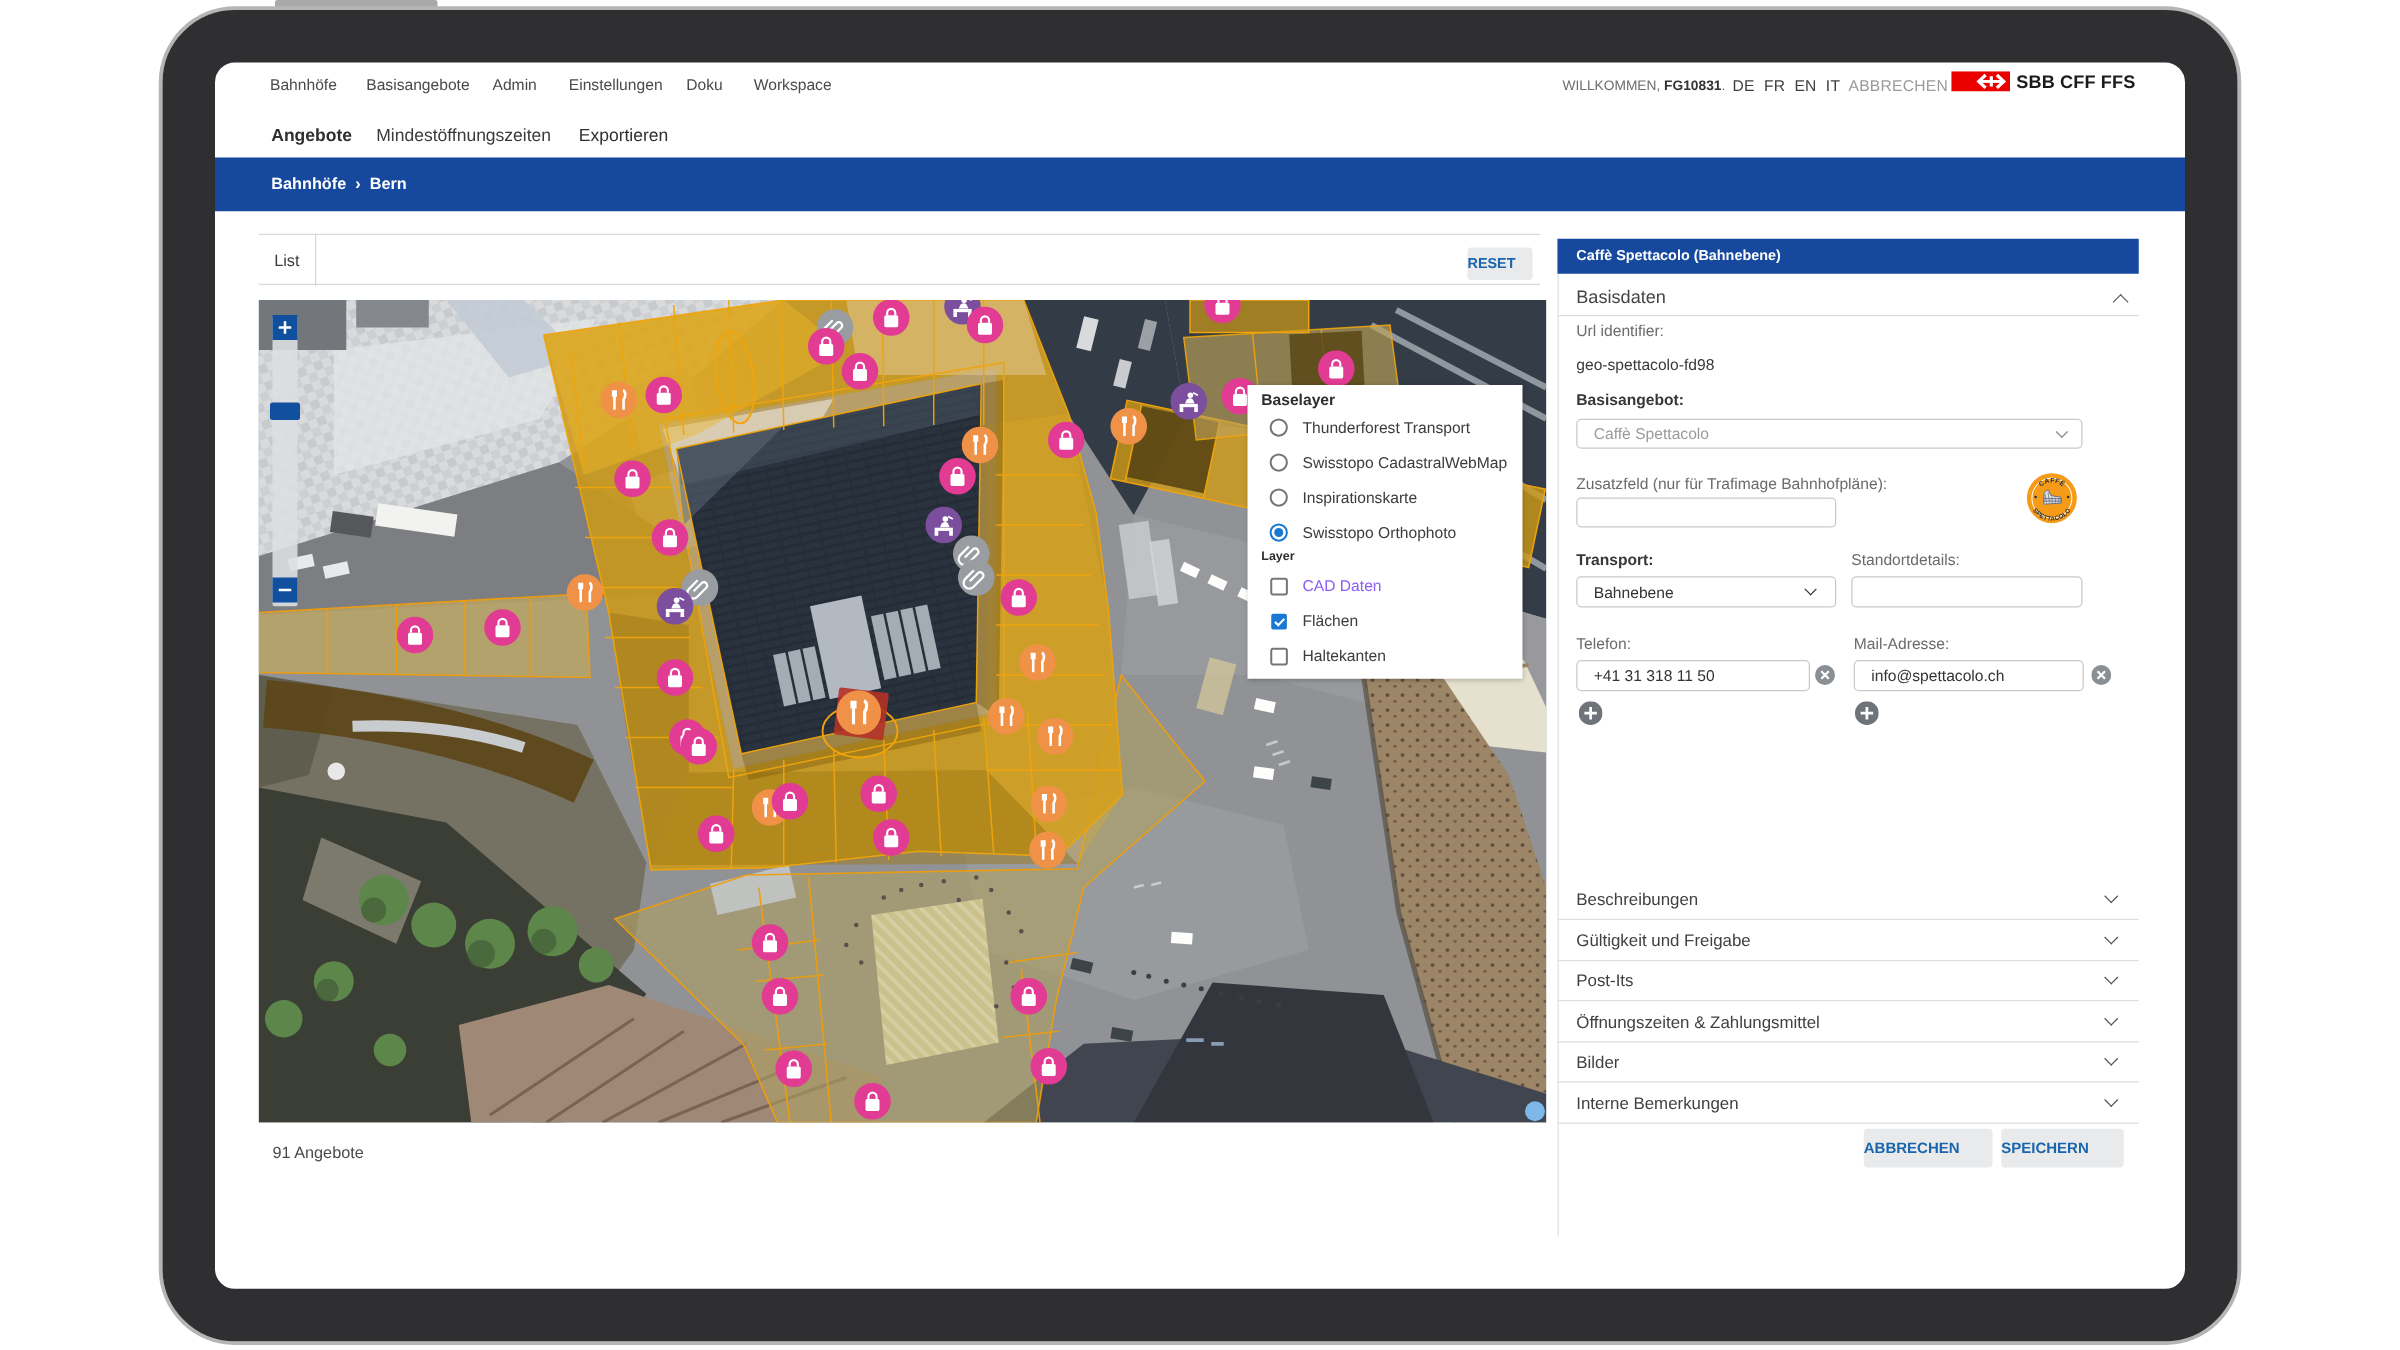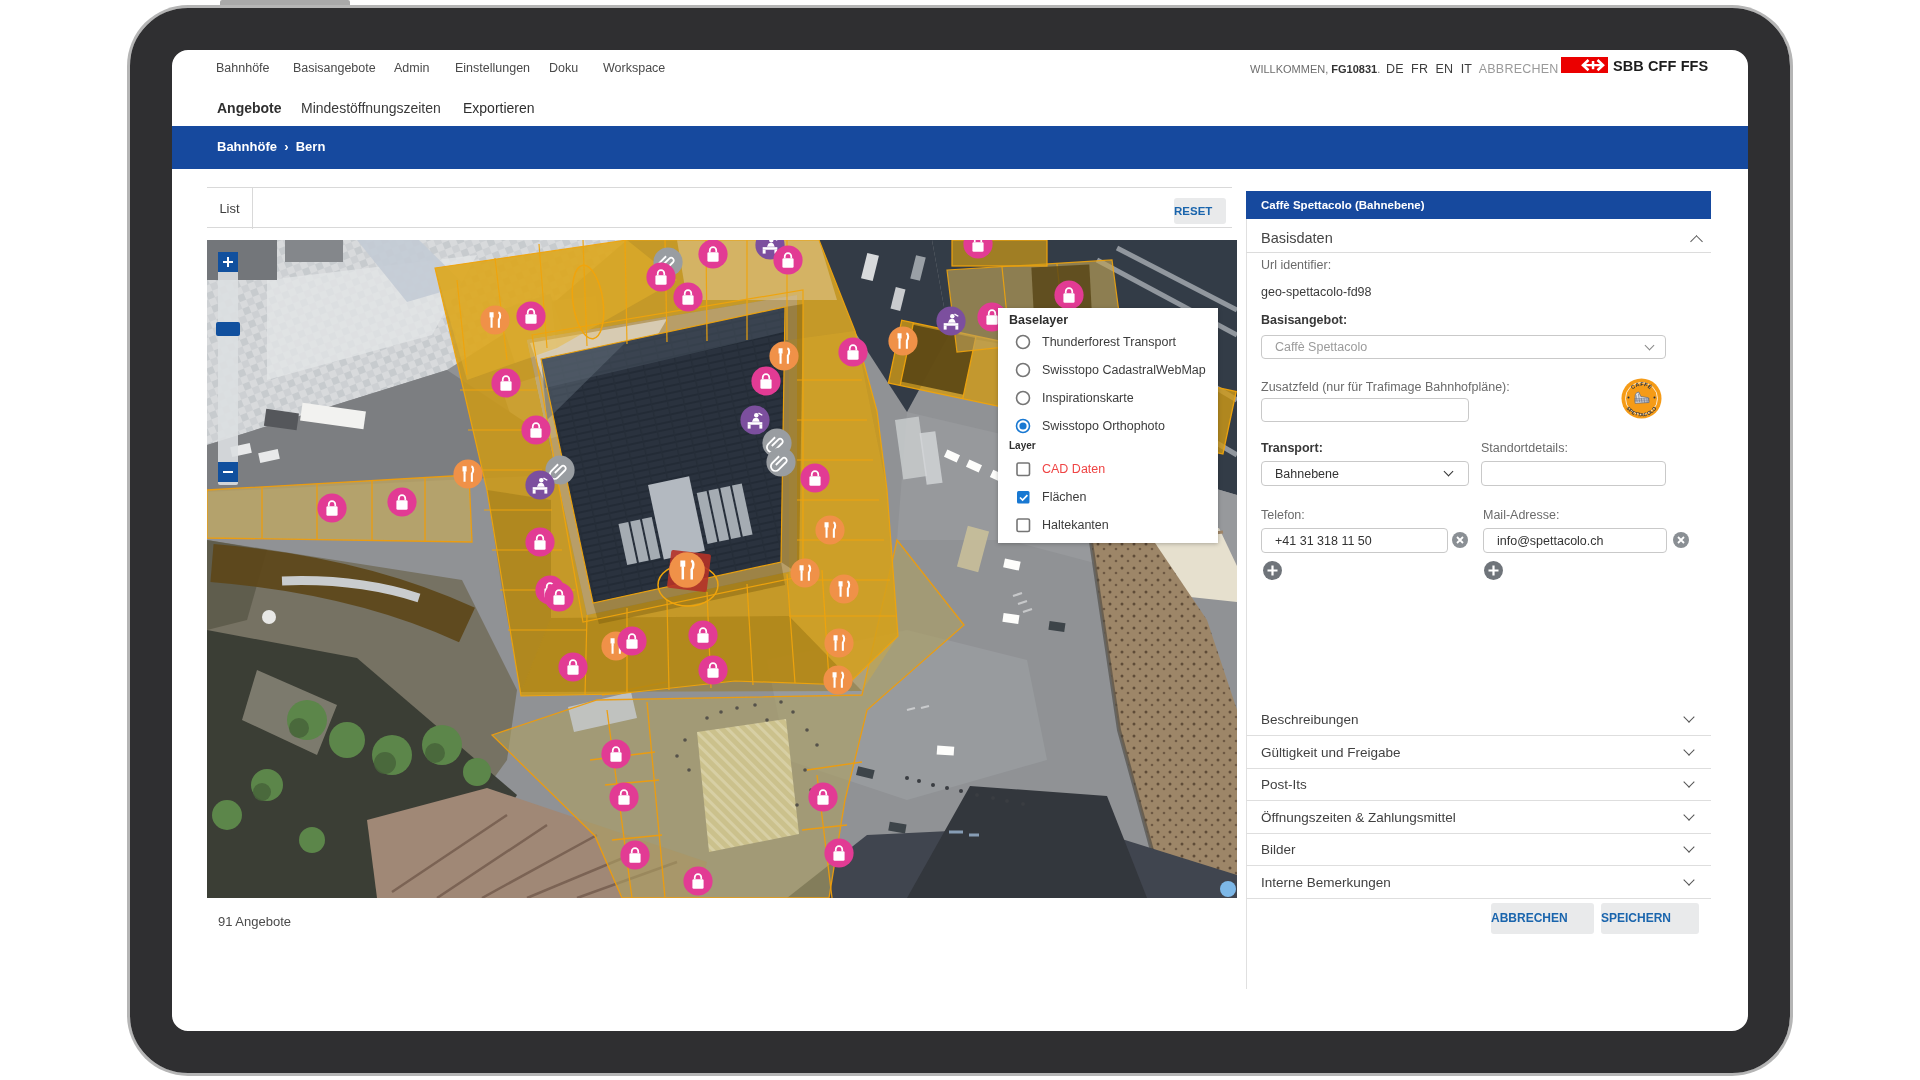--- a/index.html
+++ b/index.html
@@ -409,21 +409,21 @@
           <rect x="19" y="155" width="12.5" height="12.5" rx="1.5" fill="none" stroke="#757575" stroke-width="1.6"></rect>
           <rect x="19" y="183" width="12.5" height="12.5" rx="1.5" fill="#1878d2"></rect>
           <path d="M22 189.5 l2.6 2.6 l4.8 -5" stroke="#fff" stroke-width="1.7" fill="none"></path>
           <rect x="19" y="211" width="12.5" height="12.5" rx="1.5" fill="none" stroke="#757575" stroke-width="1.6"></rect>
         </svg>
         <span class="abs" style="left:44px; top:27px; font-size:12.5px; color:#3c3c3c">Thunderforest Transport</span>
         <span class="abs" style="left:44px; top:55px; font-size:12.5px; color:#3c3c3c">Swisstopo CadastralWebMap</span>
         <span class="abs" style="left:44px; top:83px; font-size:12.5px; color:#3c3c3c">Inspirationskarte</span>
         <span class="abs" style="left:44px; top:111px; font-size:12.5px; color:#3c3c3c">Swisstopo Orthophoto</span>
         <span class="abs" style="left:11px; top:132px; font-size:10px; font-weight:bold; color:#2e2e2e">Layer</span>
-        <span class="abs" style="left:44px; top:154px; font-size:12.5px; color:#ef4444">CAD Daten</span>
+        <span class="abs" style="left:44px; top:154px; font-size:12.5px; color:#8b5cf6">CAD Daten</span>
         <span class="abs" style="left:44px; top:182px; font-size:12.5px; color:#3c3c3c">Flächen</span>
         <span class="abs" style="left:44px; top:210px; font-size:12.5px; color:#3c3c3c">Haltekanten</span>
       </div>
     </div>
     <div class="angebote-count">91 Angebote</div>
 
     <div class="rp-border"></div>
     <div class="rp">
       <div class="rp-head">Caffè Spettacolo (Bahnebene)</div>
       <span class="abs" style="left:15px; top:39px; font-size:14.5px; color:#454545">Basisdaten</span>

